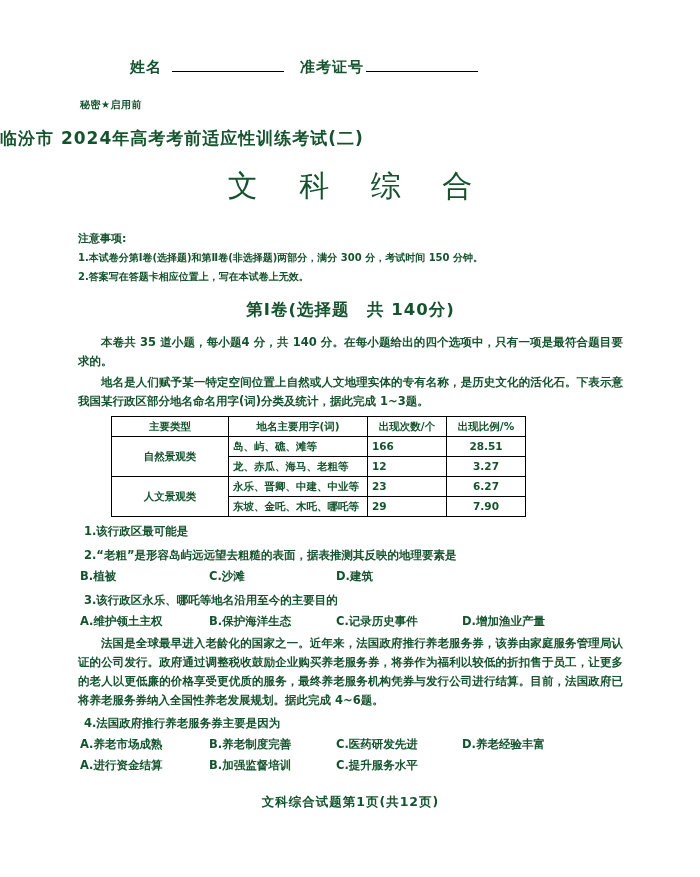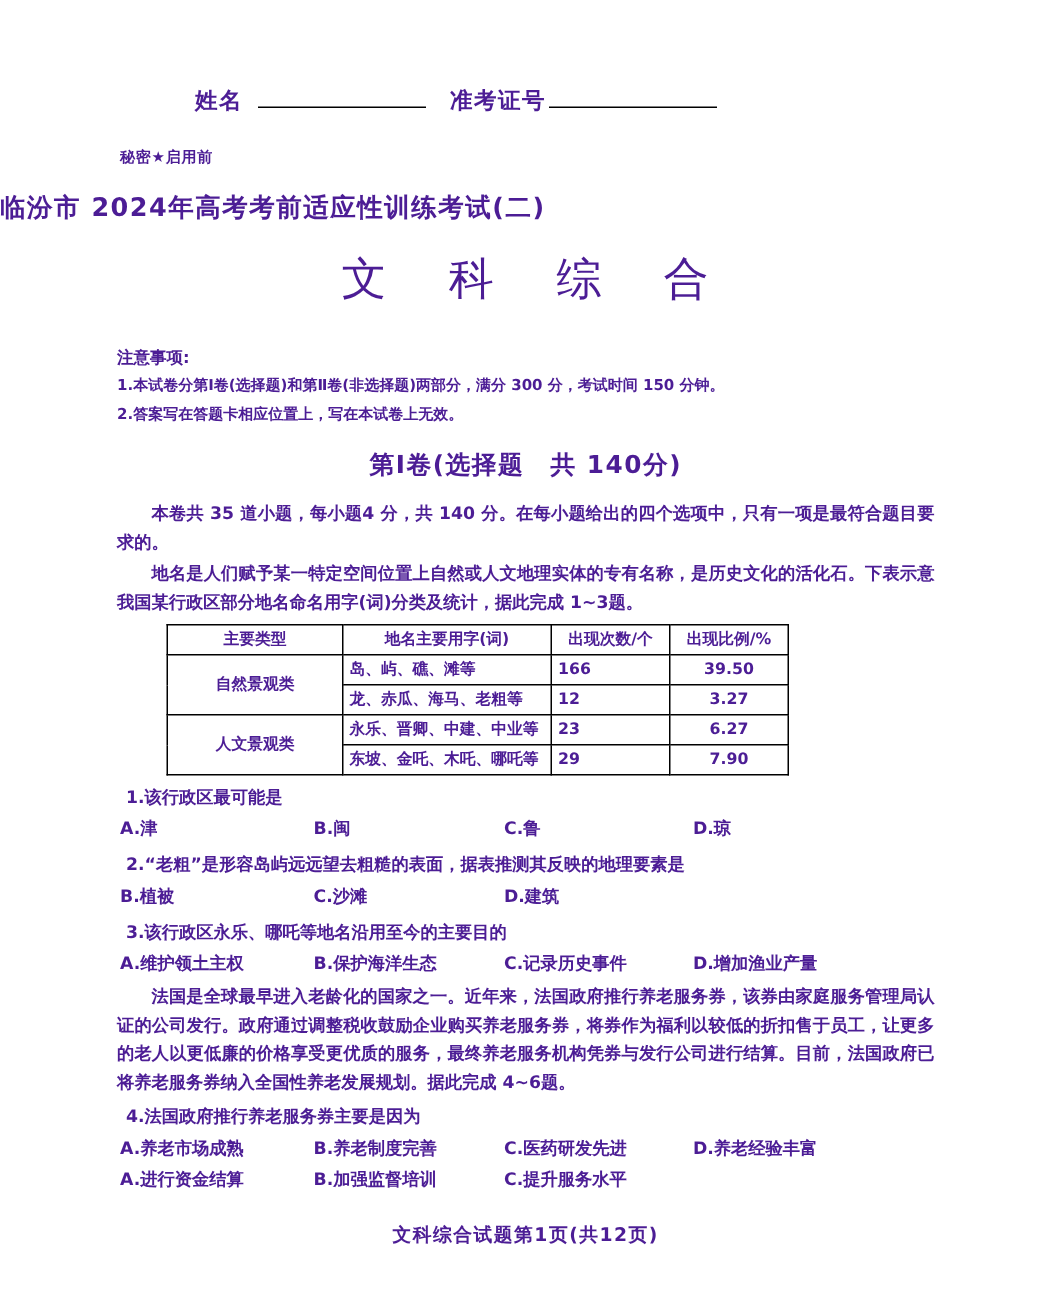--- a/index.html
+++ b/index.html
@@ -1,20 +1,20 @@
 <!DOCTYPE html>
 <html><head>
 <meta charset="utf-8">
 <style>
   html,body{margin:0;padding:0;background:#ffffff;}
   .page{
     position:relative;
     width:700px;height:877px;
     background:#ffffff;
-    color:#4c1d95;
+    color:#14532d;
     font-family:"DejaVu Sans",sans-serif;
     font-weight:bold;
     overflow:hidden;
   }
   
   .name-line{
     padding-top:57px;
     margin-left:130px;
     font-size:15px;
     letter-spacing:1px;
@@ -136,21 +136,21 @@
           <th class="h-words">地名主要用字(词)</th>
           <th>出现次数/个</th>
           <th>出现比例/%</th>
         </tr>
       </thead>
       <tbody>
         <tr>
           <td class="c-type" rowspan="2">自然景观类</td>
           <td class="c-words">岛、屿、礁、滩等</td>
           <td class="c-num">166</td>
-          <td class="c-pct">39.50</td>
+          <td class="c-pct">28.51</td>
         </tr>
         <tr>
           <td class="c-words">龙、赤瓜、海马、老粗等</td>
           <td class="c-num">12</td>
           <td class="c-pct">3.27</td>
         </tr>
         <tr>
           <td class="c-type" rowspan="2">人文景观类</td>
           <td class="c-words">永乐、晋卿、中建、中业等</td>
           <td class="c-num">23</td>
@@ -159,26 +159,20 @@
         <tr>
           <td class="c-words">东坡、金吒、木吒、哪吒等</td>
           <td class="c-num">29</td>
           <td class="c-pct">7.90</td>
         </tr>
       </tbody>
     </table>
 
     <div>
       <div class="q-stem">1.该行政区最可能是</div>
-      <div class="q-options">
-        <span>A.津</span>
-        <span>B.闽</span>
-        <span>C.鲁</span>
-        <span>D.琼</span>
-      </div>
     </div>
 
     <div>
       <div class="q-stem">2.“老粗”是形容岛屿远远望去粗糙的表面，据表推测其反映的地理要素是</div>
       <div class="q-options">
         <span>B.植被</span>
         <span>C.沙滩</span>
         <span>D.建筑</span>
       </div>
     </div>

